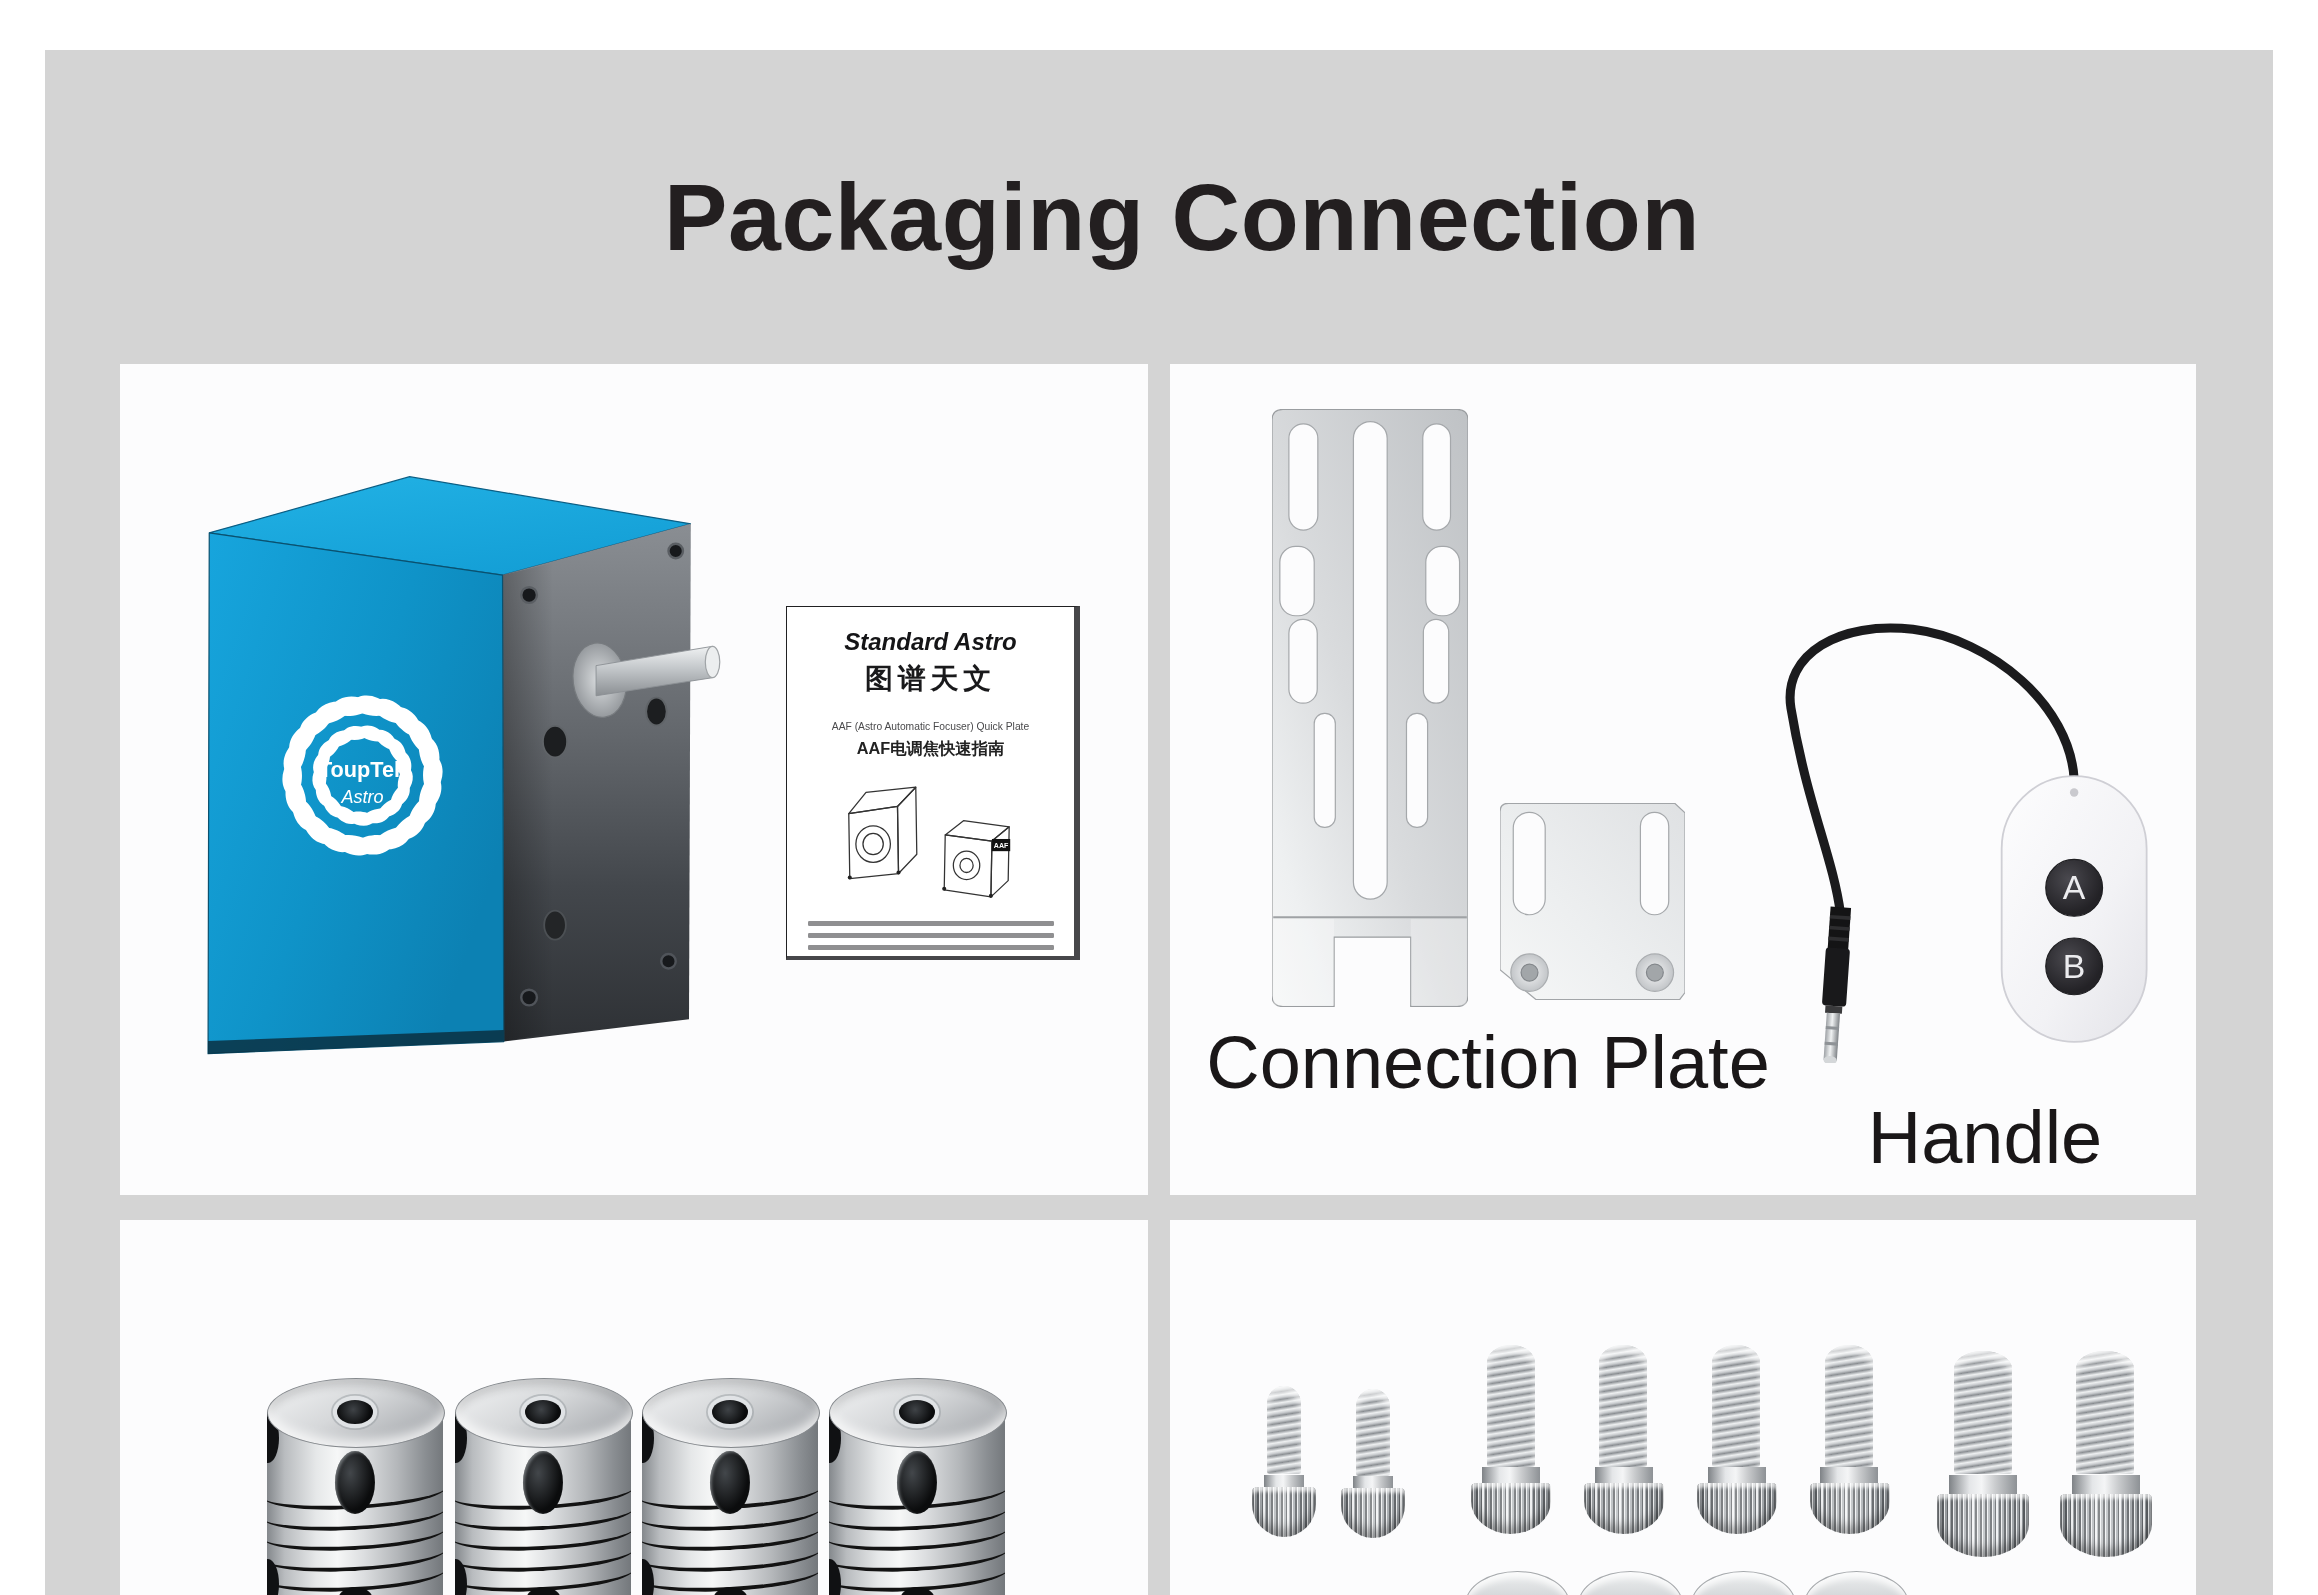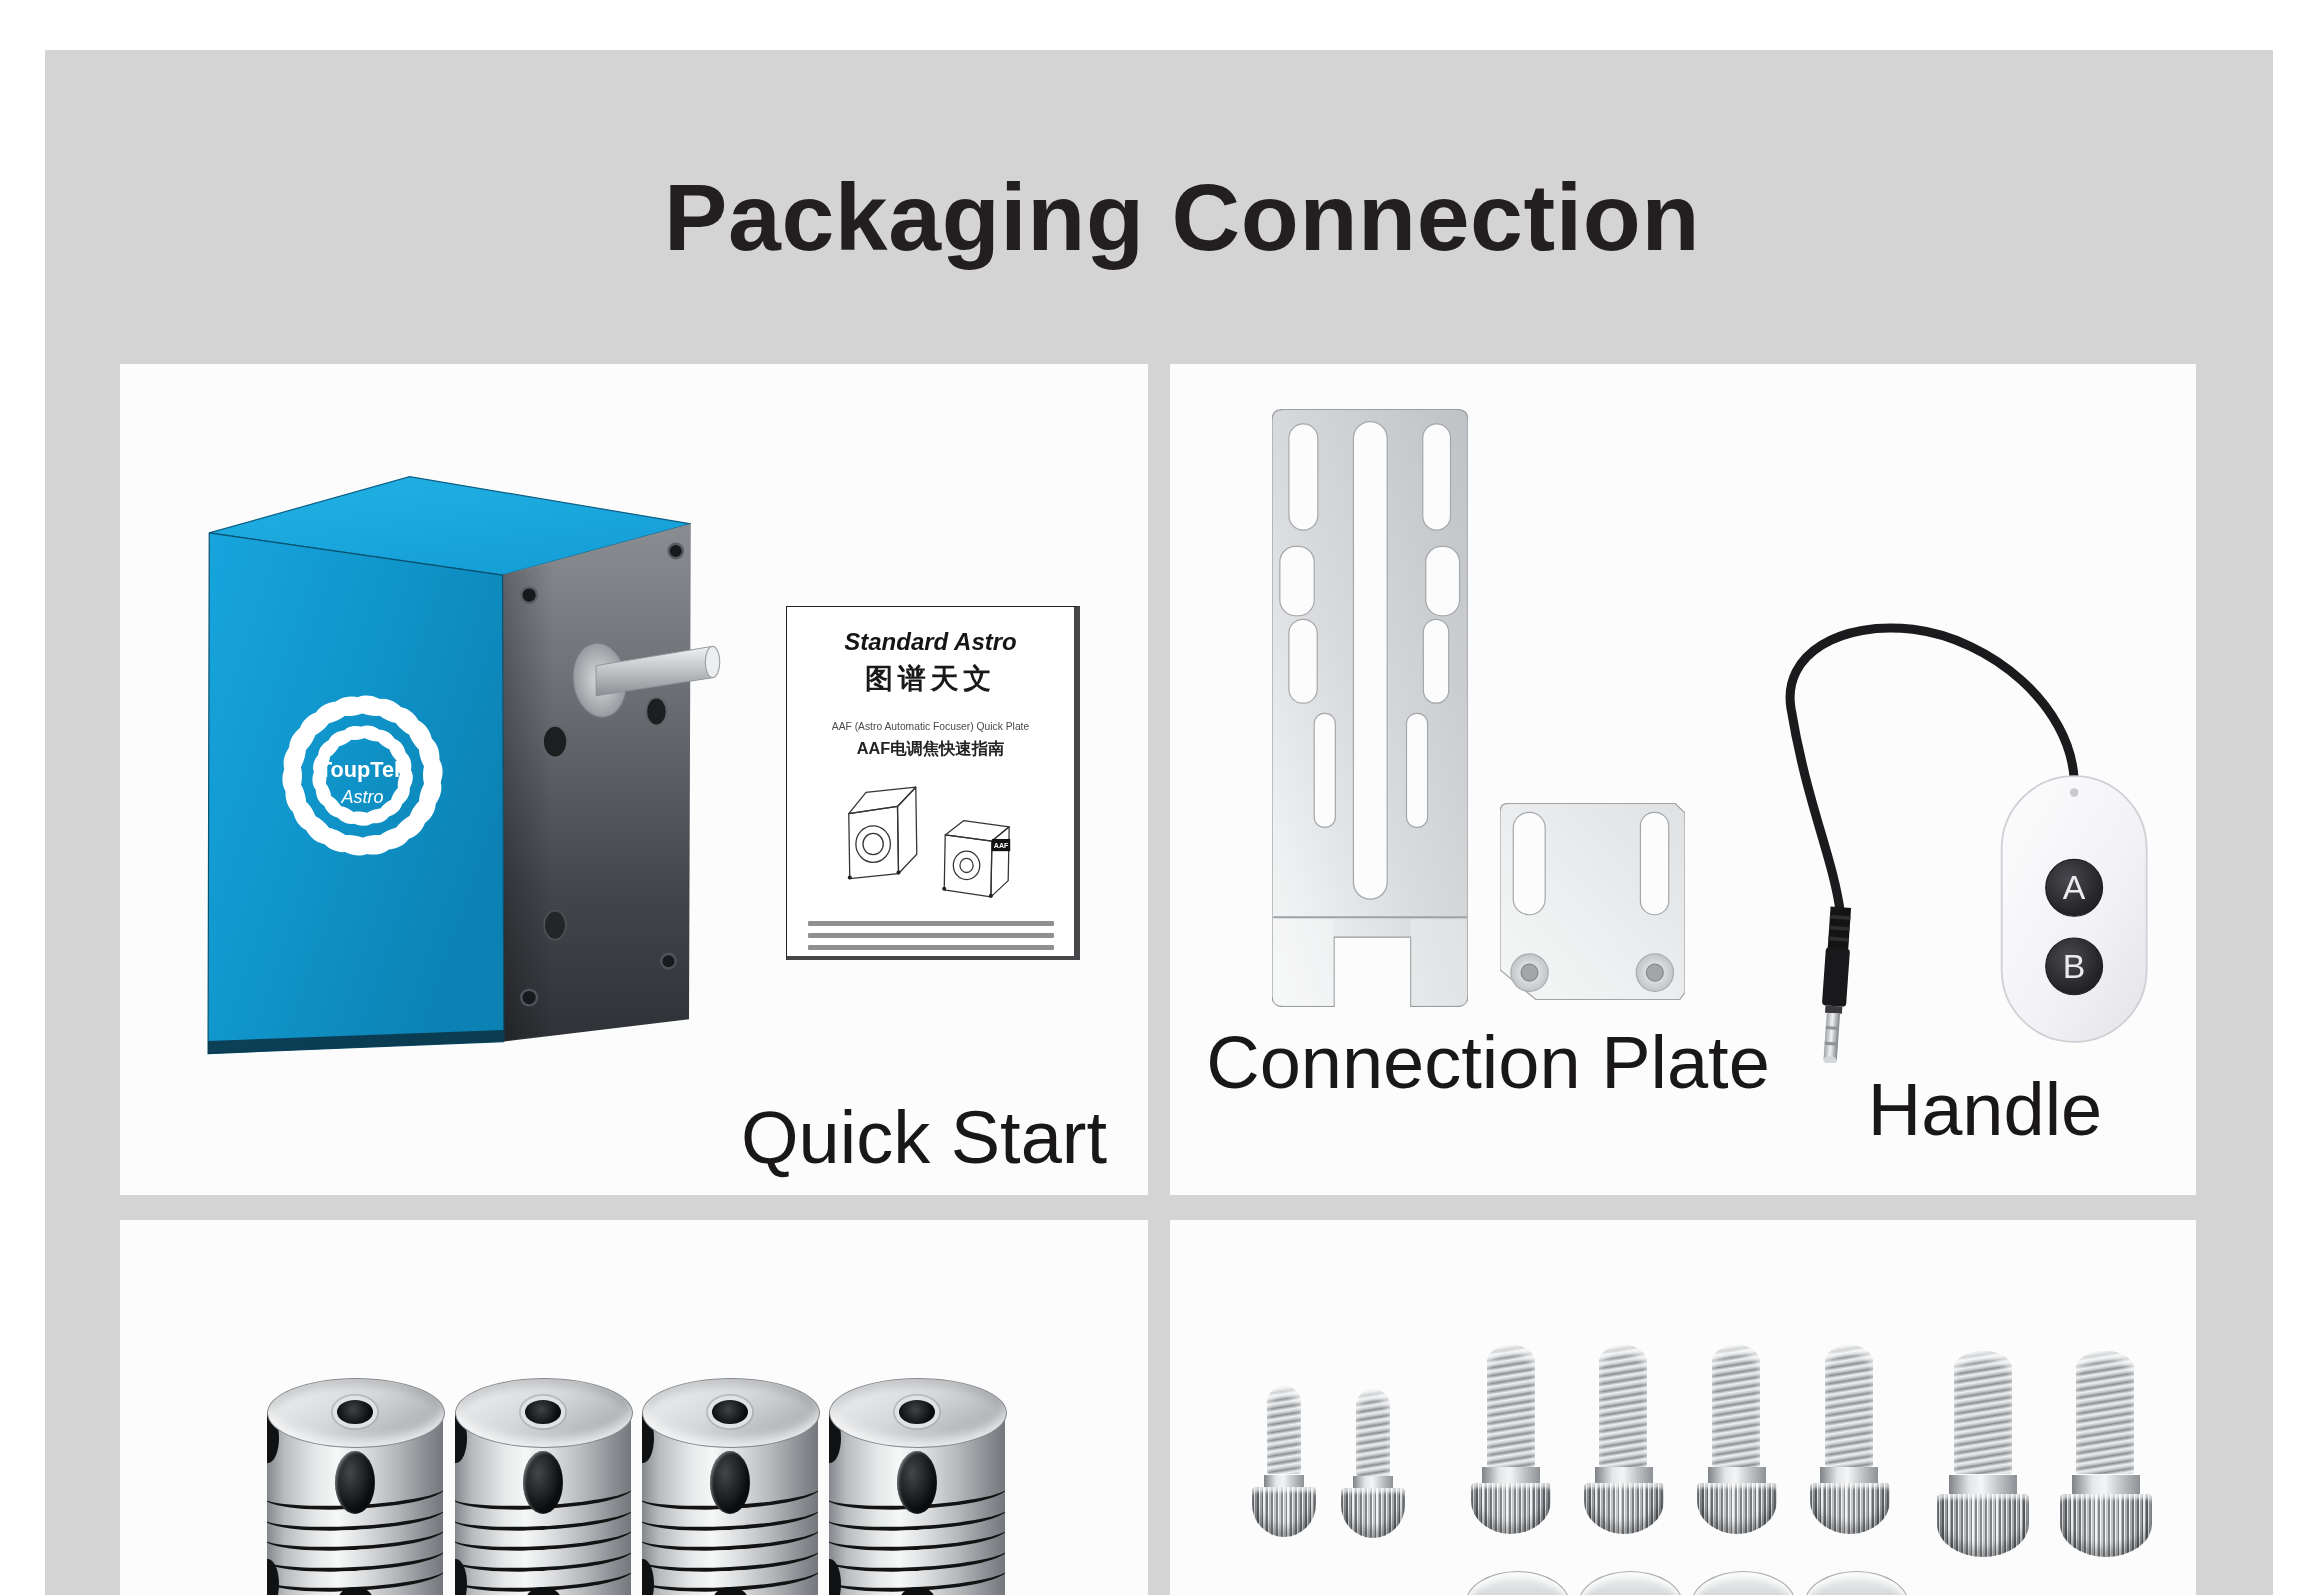--- a/index.html
+++ b/index.html
@@ -255,25 +255,24 @@
       <ellipse cx="0" cy="244" rx="11" ry="7" fill="#d4d7d9"></ellipse>
     </g>
     <rect x="415" y="285" width="240" height="440" rx="120" fill="url(#remG)" stroke="#cfcfd5" stroke-width="3"></rect>
     <circle cx="535" cy="312" r="7" fill="#c9c9ce"></circle>
     <circle cx="535" cy="470" r="47" fill="url(#btnG)" stroke="#1f1f22" stroke-width="2"></circle>
     <text x="535" y="489" text-anchor="middle" font-size="56" fill="#ececef">A</text>
     <circle cx="535" cy="600" r="47" fill="url(#btnG)" stroke="#1f1f22" stroke-width="2"></circle>
     <text x="535" y="619" text-anchor="middle" font-size="56" fill="#ececef">B</text>
   </svg>
 
-  <div class="plabel" style="left:924px;top:1100px">Quick Start</div>
   <div class="plabel" style="left:1488px;top:1025px">
     <div>Connection Plate</div>
   </div>
-  <div class="plabel" style="left:1985px;top:1072px">Handle</div>
+  <div class="plabel" style="left:1985px;top:1100px">Handle</div>
 
 <div style="position: absolute; left: 267px; top: 1412px; width: 176px; height: 196px; overflow: hidden;">
       <div style="position: absolute; left: 0px; top: 0px; width: 176px; height: 196px; background: linear-gradient(90deg, rgb(132, 136, 140) 0%, rgb(185, 188, 191) 10%, rgb(230, 232, 233) 28%, rgb(246, 247, 247) 40%, rgb(220, 222, 224) 55%, rgb(180, 183, 186) 74%, rgb(138, 142, 146) 90%, rgb(116, 120, 124) 100%);"></div>
       <div style="position: absolute; left: -3.6px; right: -3.6px; top: 77px; height: 15.7px; border-bottom: 4.8px solid rgb(19, 19, 19); border-radius: 0px 0px 55% 55% / 0px 0px 95% 95%; transform: rotate(-3deg);"></div>
       <div style="position: absolute; left: -3.6px; right: -3.6px; top: 98px; height: 15.7px; border-bottom: 4.8px solid rgb(19, 19, 19); border-radius: 0px 0px 55% 55% / 0px 0px 95% 95%; transform: rotate(-3deg);"></div>
       <div style="position: absolute; left: -3.6px; right: -3.6px; top: 118px; height: 15.7px; border-bottom: 4.8px solid rgb(19, 19, 19); border-radius: 0px 0px 55% 55% / 0px 0px 95% 95%; transform: rotate(-3deg);"></div>
       <div style="position: absolute; left: -3.6px; right: -3.6px; top: 139px; height: 15.7px; border-bottom: 4.8px solid rgb(19, 19, 19); border-radius: 0px 0px 55% 55% / 0px 0px 95% 95%; transform: rotate(-3deg);"></div>
       <div style="position: absolute; left: -3.6px; right: -3.6px; top: 159px; height: 15.7px; border-bottom: 4.8px solid rgb(19, 19, 19); border-radius: 0px 0px 55% 55% / 0px 0px 95% 95%; transform: rotate(-3deg);"></div>
       <div style="position: absolute; left: 68px; top: 39px; width: 40px; height: 63px; border-radius: 50%; background: radial-gradient(at 38% 35%, rgb(67, 71, 75) 0%, rgb(11, 12, 13) 65%); box-shadow: rgba(190, 196, 200, 0.5) 1.8px 1.2px 3px inset;"></div>
       <div style="position: absolute; left: -9.7px; top: 1.2px; width: 22px; height: 50px; border-radius: 50%; background: rgb(16, 17, 19);"></div>

